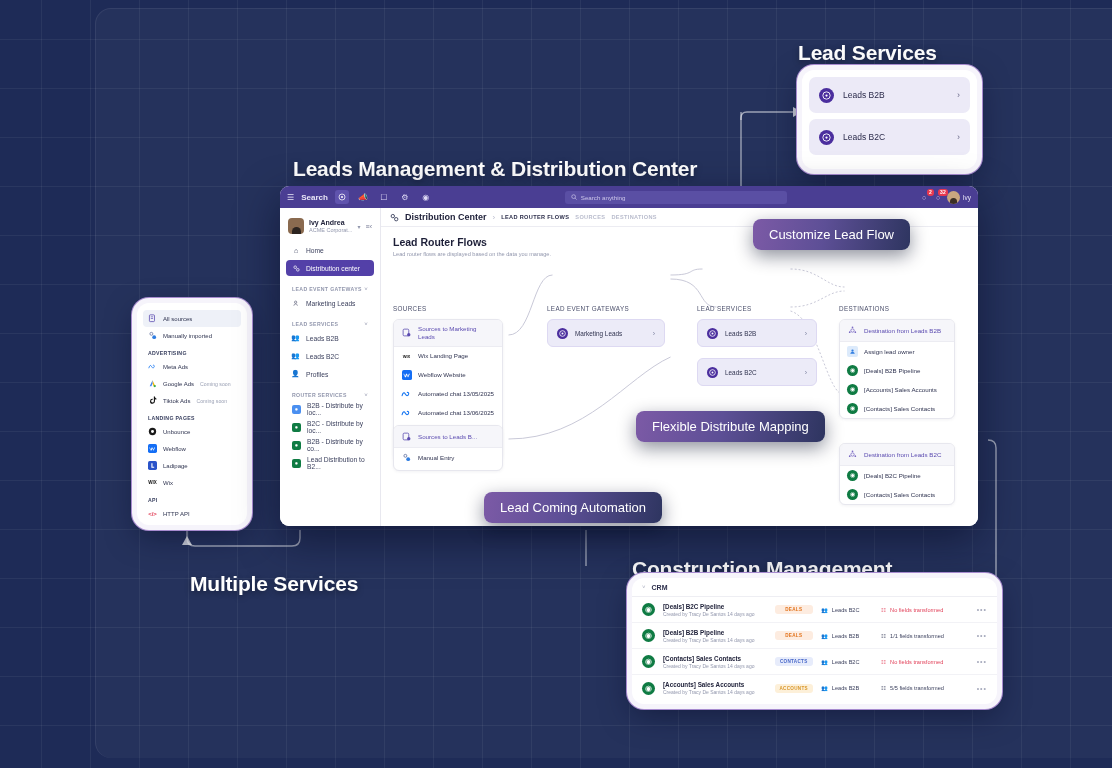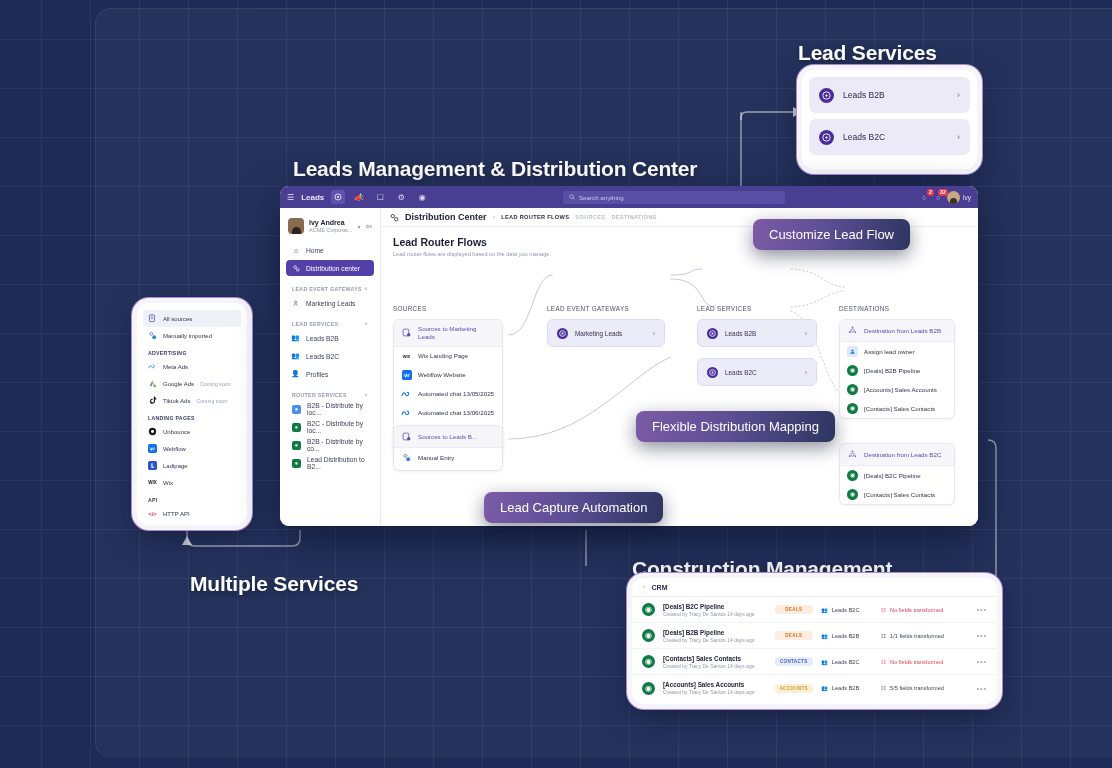--- a/index.html
+++ b/index.html
@@ -328,21 +328,21 @@
   <div class="sp-head">API</div>
   <div class="sp-row">
     <span class="mini" style="font-size:6px;color:#e2425a;font-weight:bold;">&lt;/&gt;</span>
     <span class="t">HTTP API</span>
   </div>
 </div>
 
 <div id="app-window">
   <div id="app-topbar">
     <span class="burger">☰</span>
-    <span class="brand">Leads</span>
+    <span class="brand">Search</span>
     <span class="tb-ico sel">
       <svg width="8" height="8" viewBox="0 0 16 16">
           <circle cx="8" cy="8" r="6" fill="none" stroke="#fff" stroke-width="1.5"></circle>
           <circle cx="8" cy="8" r="2" fill="#fff"></circle>
         </svg>
     </span>
     <span class="tb-ico">📣</span>
     <span class="tb-ico">☐</span>
     <span class="tb-ico">⚙</span>
     <span class="tb-ico">◉</span>
@@ -710,14 +710,14 @@
       </span>
     <span class="crm-tr" style="color:#3a3f5c;">
         <span>☷</span>
         <span>5/5 fields transformed</span>
       </span>
     <span class="crm-dots">•••</span>
   </div>
 </div>
 
 <div class="callout" id="co-customize">Customize Lead Flow</div>
-<div class="callout" id="co-flexible">Flexible Distribution Mapping</div>
-<div class="callout" id="co-capture">Lead Capture Automation</div>
+<div class="callout" id="co-flexible">Flexible Distribute Mapping</div>
+<div class="callout" id="co-capture">Lead Coming Automation</div>
 
 </body></html>

